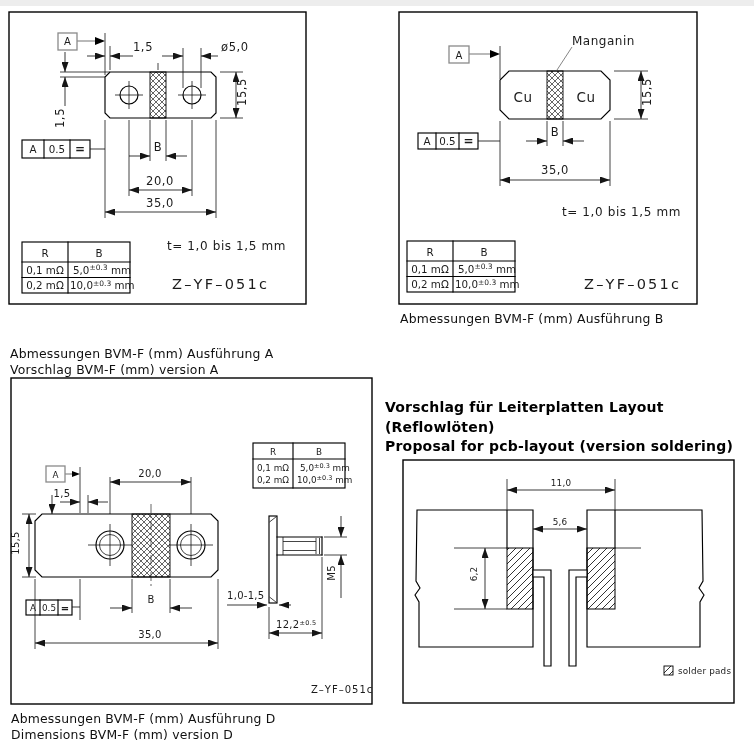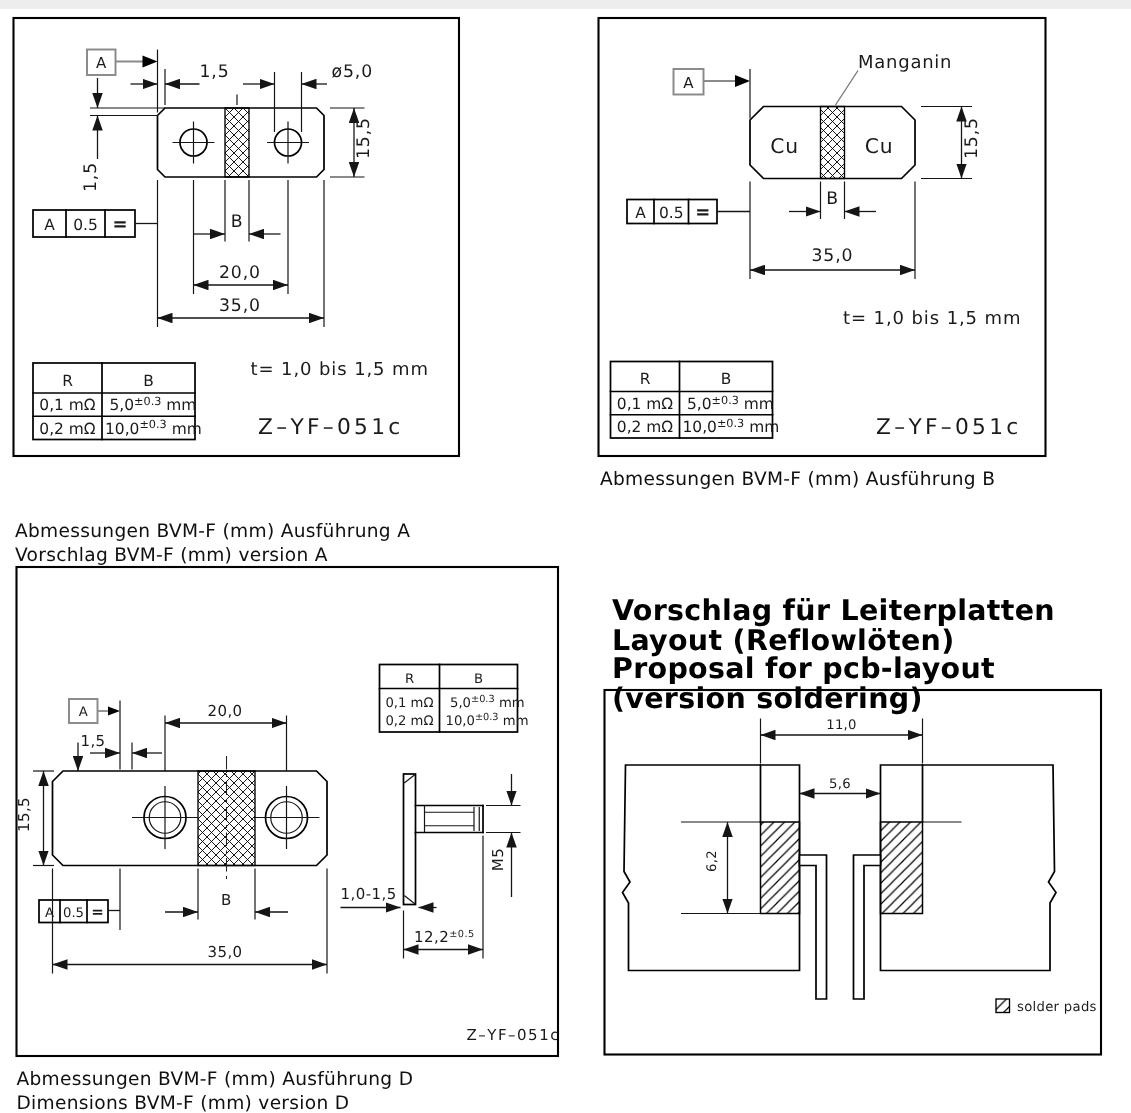--- a/index.html
+++ b/index.html
@@ -29,21 +29,21 @@
   .cu{font-size:13.5px;letter-spacing:0.5px;}
   .note{font-size:12px;letter-spacing:0.6px;}
   .mat{font-size:12px;letter-spacing:0.5px;}
   .code{font-size:14.5px;letter-spacing:2.2px;}
   .codeD{font-size:10px;letter-spacing:1px;}
   .eq{font-size:12px;font-weight:bold;}
   .eqD{font-size:10px;font-weight:bold;}
   .mid{text-anchor:middle;}
   
   .caption{position:absolute;font-size:12.4px;line-height:15.5px;color:#101010;letter-spacing:0.2px;}
-  .pcb-head{position:absolute;left:408px;top:398px;font-size:19px;font-weight:bold;
+  .pcb-head{position:absolute;left:385px;top:398px;font-size:14px;font-weight:bold;
             line-height:19.5px;color:#000;letter-spacing:0.2px;}
 </style>
 </head>
 <body>
 
 <div class="page">
   <div class="top-strip"></div>
 
   <svg width="754" height="742" viewBox="0 0 754 742">
     <defs>

